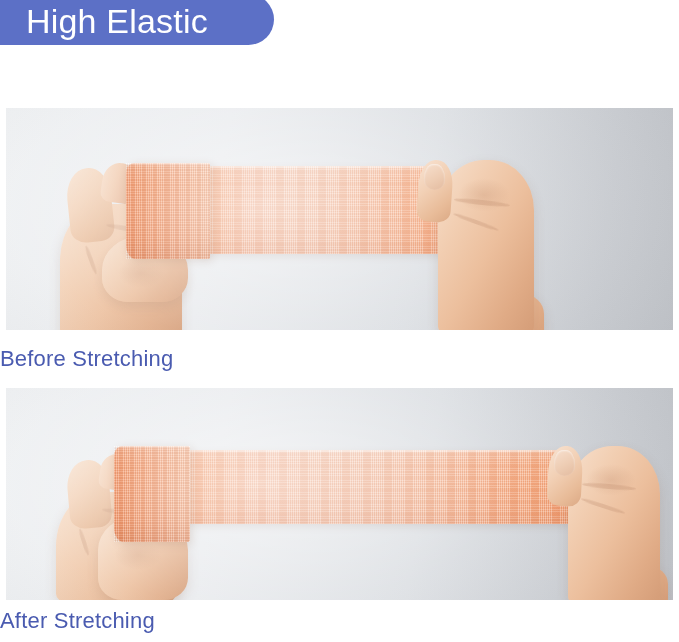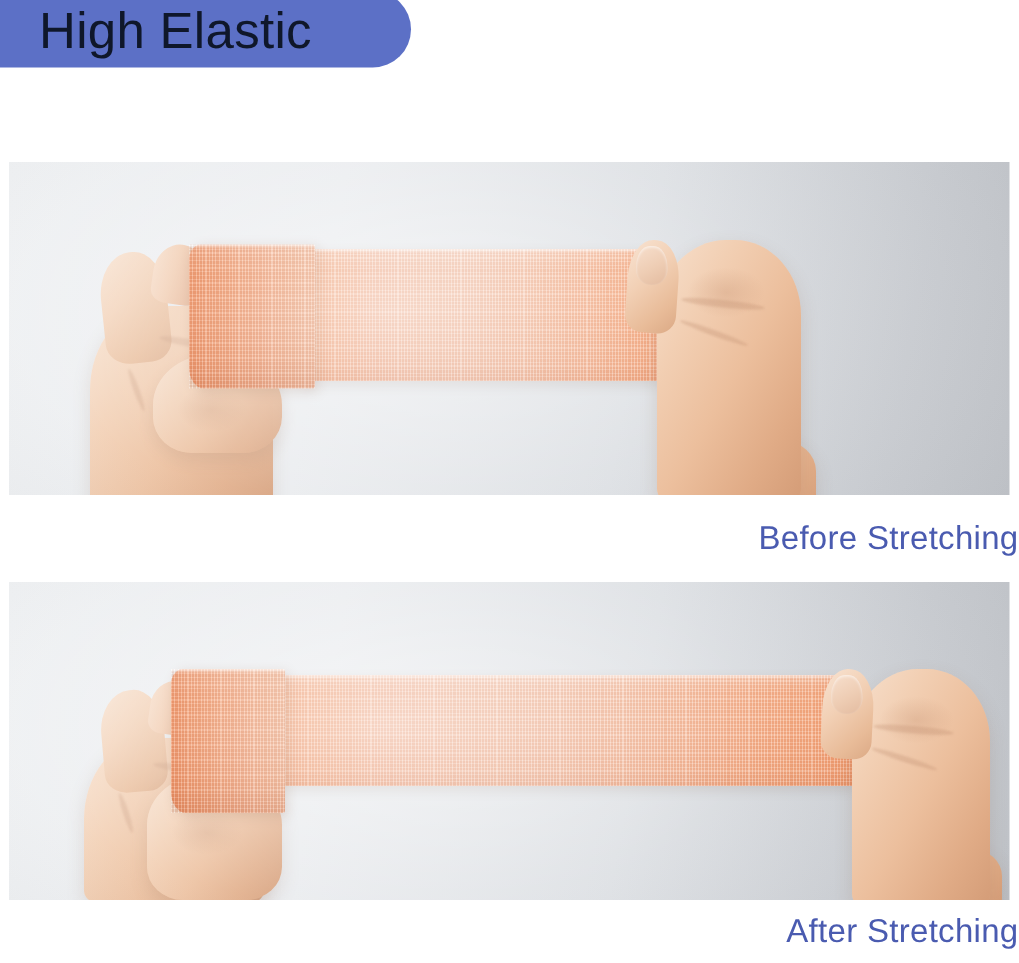--- a/index.html
+++ b/index.html
@@ -32,21 +32,21 @@
     border-top-right-radius: 26px;
     border-bottom-right-radius: 26px;
     box-sizing: border-box;
   }
   .title-badge-text {
     position: absolute;
     left: 26px;
     top: 7px;
     font-size: 34px;
     line-height: 40px;
-    color: #0f172a;
+    color: #ffffff;
     letter-spacing: 0.2px;
     white-space: nowrap;
   }
   .subtitle {
     position: absolute;
     left: 22px;
     top: 56px;
     font-size: 21px;
     line-height: 28px;
     color: #4d5fb0;
@@ -189,21 +189,21 @@
   }
 
   
   .caption-band {
     position: absolute;
     left: 0;
     width: 679px;
     background: #ffffff;
     display: flex;
     align-items: center;
-    justify-content: flex-end;
+    justify-content: flex-start;
   }
   #caption-top { top: 330px; height: 58px; }
   #caption-bottom { top: 600px; height: 42px; }
   .caption-text {
     font-size: 22px;
     line-height: 26px;
     color: #4a5bb0;
     letter-spacing: 0.2px;
     white-space: nowrap;
   }

